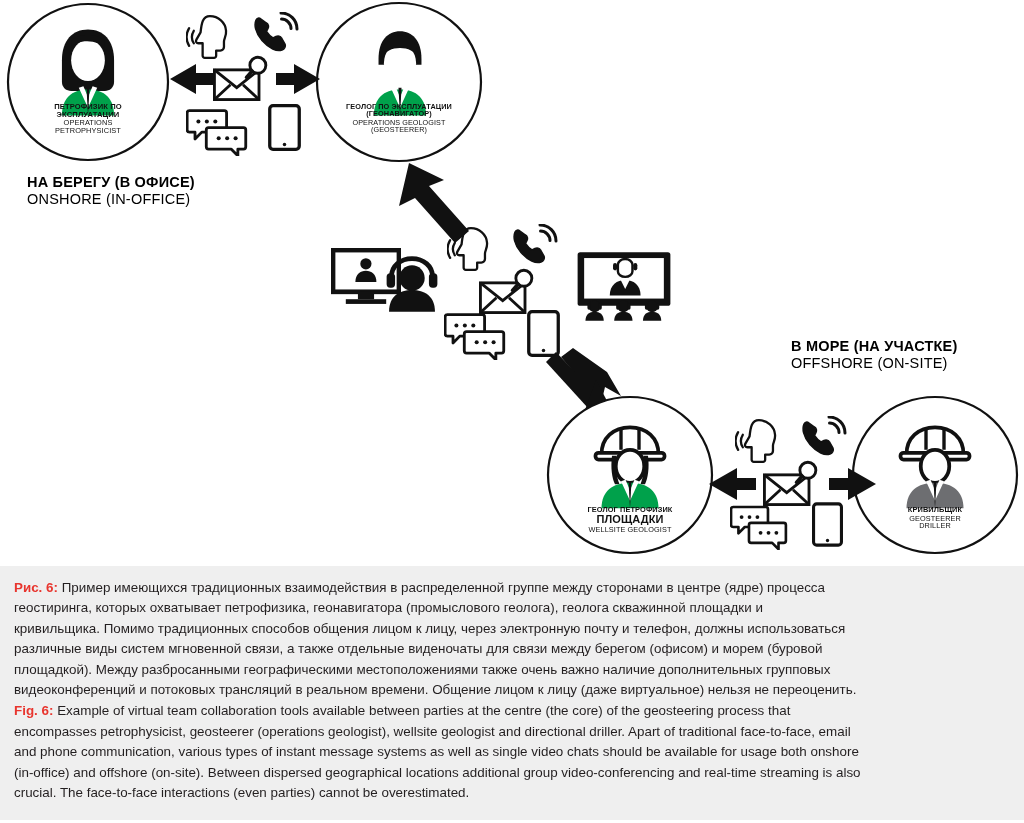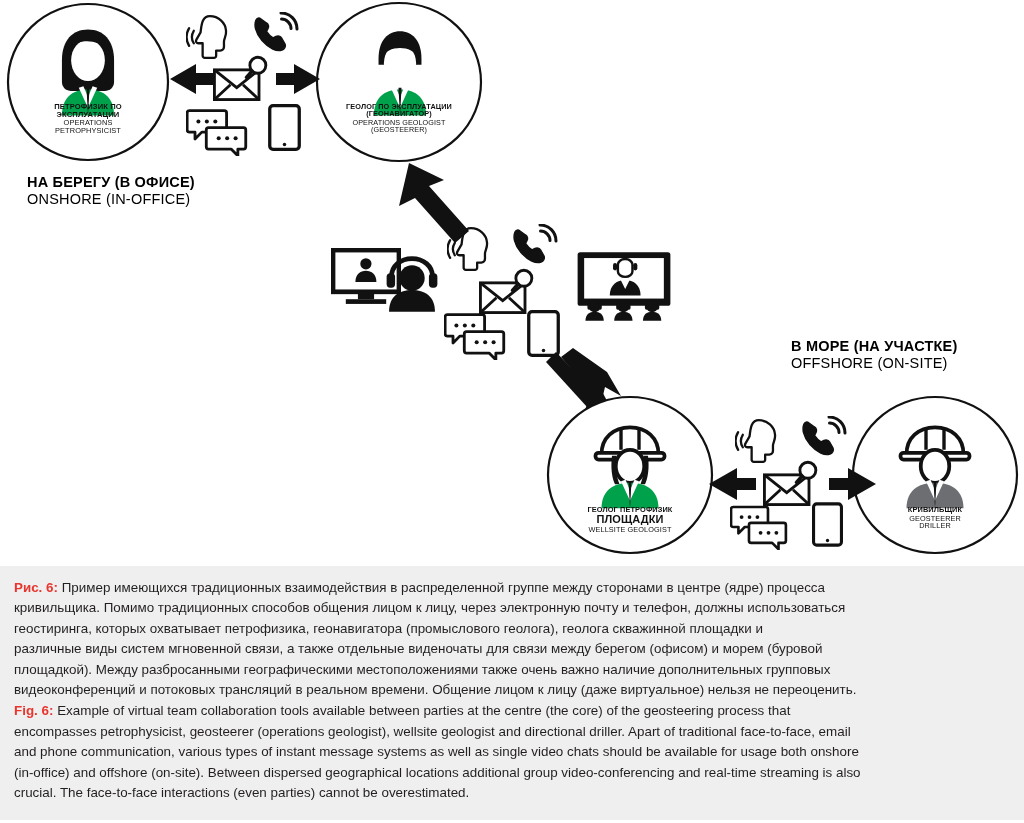--- a/index.html
+++ b/index.html
@@ -279,22 +279,22 @@
       <div class="en">OFFSHORE (ON-SITE)</div>
     </div>
 
   </div>
 
   <div class="caption">
     <p class="cap-ru">
       <span class="tag">Рис. 6:</span>
       <span>Пример имеющихся традиционных взаимодействия в распределенной группе между сторонами в центре (ядре) процесса</span>
     </p>
+    <p class="cap-ru">геостиринга, которых охватывает петрофизика, геонавигатора (промыслового геолога), геолога скважинной площадки и</p>
     <p class="cap-ru">кривильщика. Помимо традиционных способов общения лицом к лицу, через электронную почту и телефон, должны использоваться</p>
-    <p class="cap-ru">геостиринга, которых охватывает петрофизика, геонавигатора (промыслового геолога), геолога скважинной площадки и</p>
     <p class="cap-ru">различные виды систем мгновенной связи, а также отдельные виденочаты для связи между берегом (офисом) и морем (буровой</p>
     <p class="cap-ru">площадкой). Между разбросанными географическими местоположениями также очень важно наличие дополнительных групповых</p>
     <p class="cap-ru">видеоконференций и потоковых трансляций в реальном времени. Общение лицом к лицу (даже виртуальное) нельзя не переоценить.</p>
 
     <p class="cap-en" style="margin-top:2px;">
       <span class="tag">Fig. 6:</span>
       <span>Example of virtual team collaboration tools available between parties at the centre (the core) of the geosteering process that</span>
     </p>
     <p class="cap-en">encompasses petrophysicist, geosteerer (operations geologist), wellsite geologist and directional driller. Apart of traditional face-to-face, email</p>
     <p class="cap-en">and phone communication, various types of instant message systems as well as single video chats should be available for usage both onshore</p>

